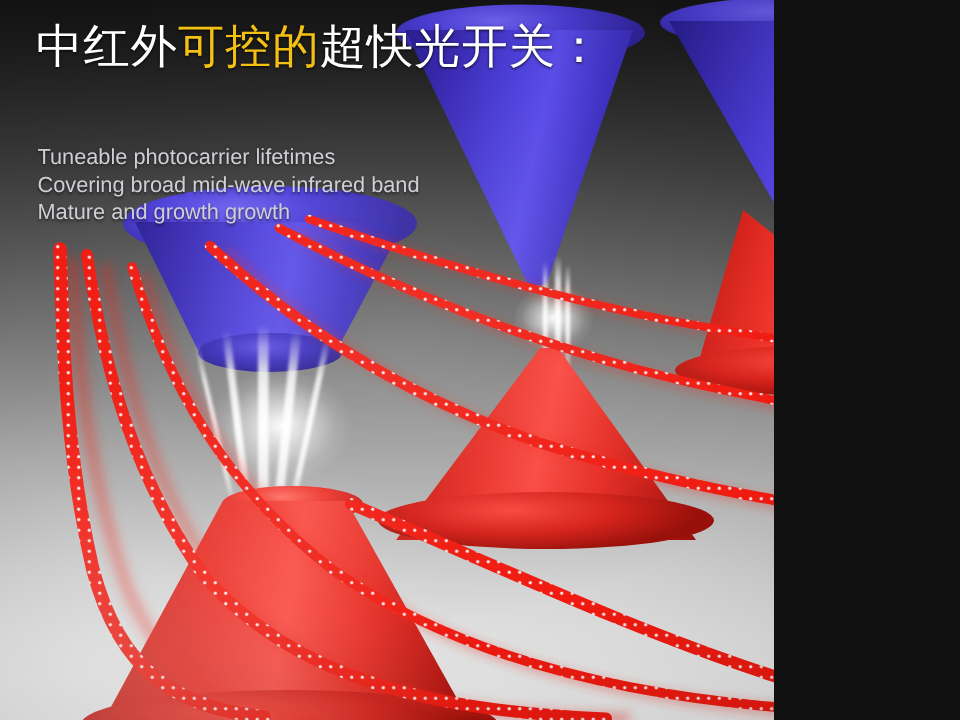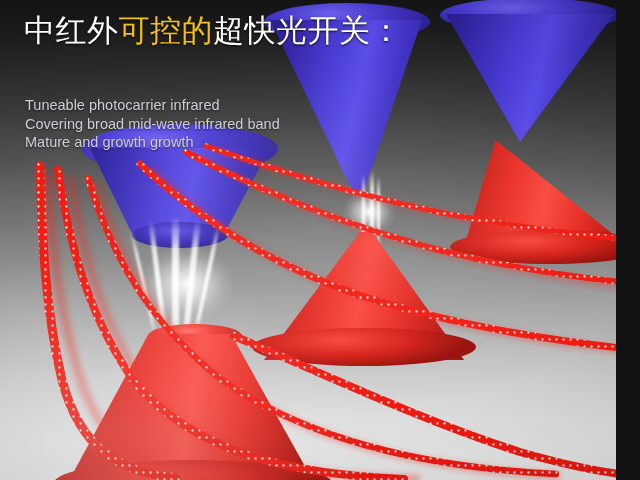--- a/index.html
+++ b/index.html
@@ -3,21 +3,21 @@
 <meta charset="utf-8">
 <style>
   * { margin:0; padding:0; box-sizing:border-box; }
   html,body { width:640px; height:480px; overflow:hidden; }
   body {
     font-family:"Liberation Sans", sans-serif;
     background:#111;
   }
   #slide {
     position:relative;
-    width:616px; height:480px;
+    width:516px; height:480px;
     overflow:hidden;
     background:
       linear-gradient(to bottom,
         #141414 0%,
         #1c1c1c 6%,
         #2a2a2a 14%,
         #3d3d3d 24%,
         #545454 34%,
         #6e6e6e 44%,
         #8a8a8a 54%,
@@ -250,19 +250,19 @@
   </svg>
 
   <div class="vig"></div>
   <div class="vig2"></div>
 
   <div id="titleBlock">
     <div class="tline"><span>中红外</span><span class="hl">可控的</span><span>超快光开关：</span></div>
   </div>
 
   <div id="subBlock">
-    <div class="sline">Tuneable photocarrier infrared</div>
+    <div class="sline">Tuneable photocarrier lifetimes</div>
     <div class="sline">Covering broad mid-wave infrared band</div>
     <div class="sline">Mature and growth growth</div>
   </div>
 
 
 </div>
 
 </body></html>

